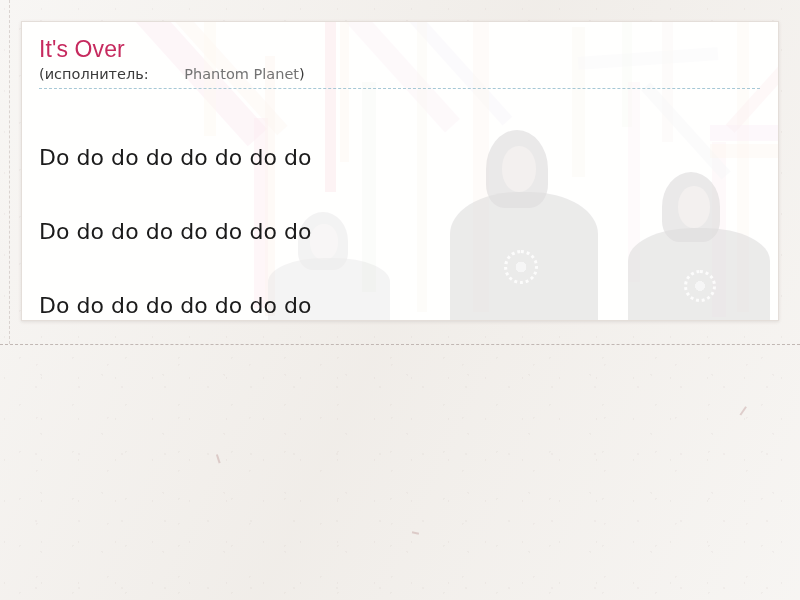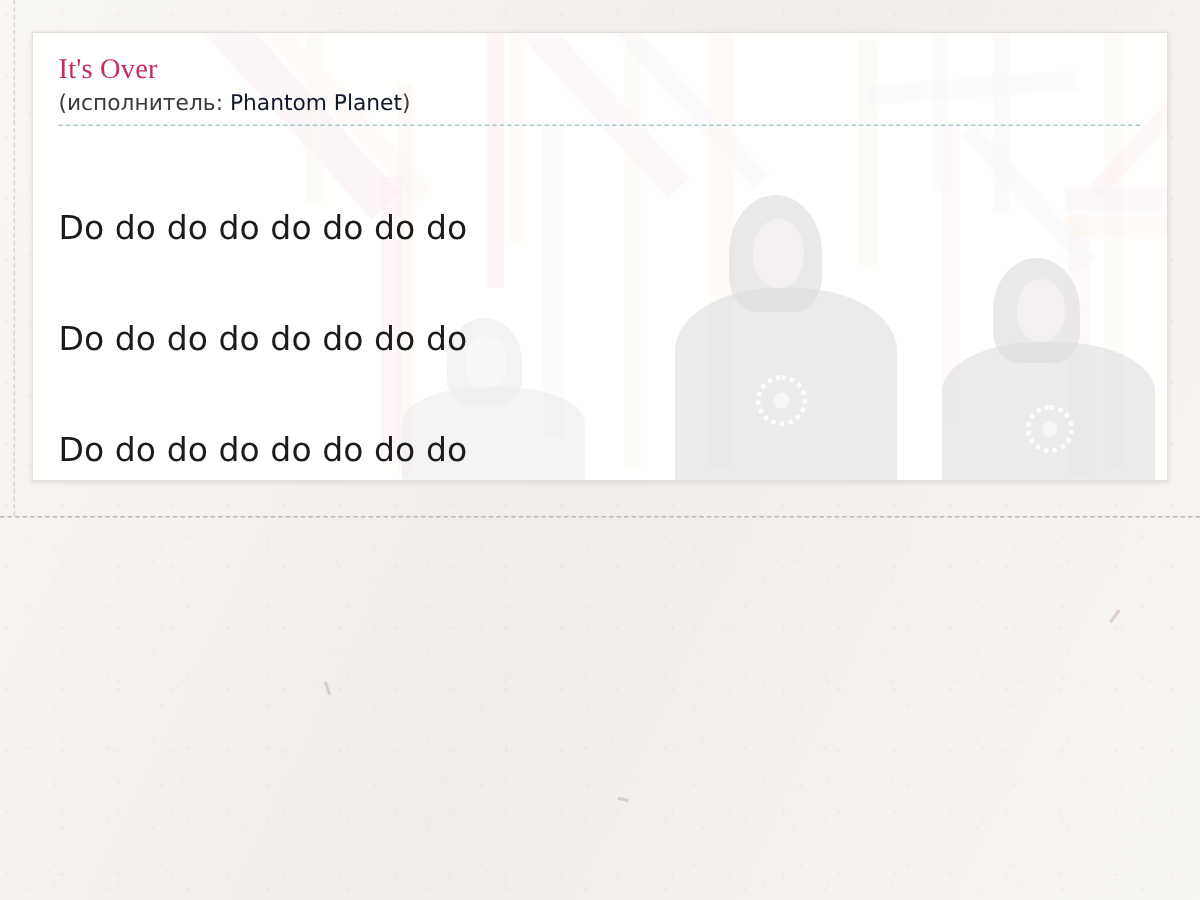--- a/index.html
+++ b/index.html
@@ -101,39 +101,40 @@
     background: radial-gradient(circle, rgba(255,255,255,.55) 0 26%, rgba(255,255,255,0) 28%);
   }
 
   
   #card-content {
     position: relative;
     z-index: 10;
     padding: 14px 18px 0 17px;
   }
   #song-title {
-    font-family: Liberation Serif, serif;
-    font-size: 19px;
+    font-family: Liberation Sans, sans-serif;
+    font-size: 23px;
     font-weight: 400;
     color: #c62a5e;
     line-height: 1.16;
     margin: 0 0 2px 0;
     letter-spacing: .1px;
   }
   #artist-line {
     font-size: 14.5px;
     color: #3a3a3a;
     line-height: 1.25;
     margin: 0;
     padding-bottom: 4px;
     white-space: nowrap;
   }
   #artist-link {
-    color: #0f172a;
+    color: #737373;
     text-decoration: none;
+    margin-left: 31px;
   }
   #title-rule {
     height: 0;
     border-top: 1px dashed #9dc3d2;
     margin: 1px 0 8px 0;
     opacity: .9;
   }
   #lyrics {
     font-size: 22px;
     line-height: 24.6px;

